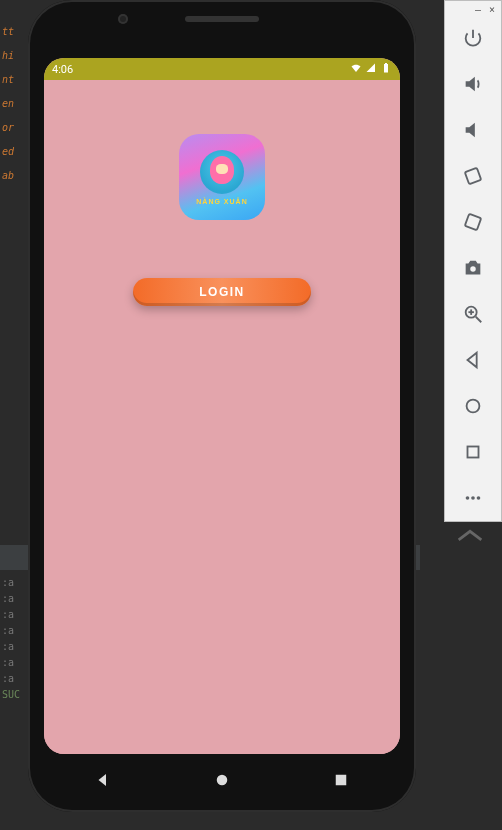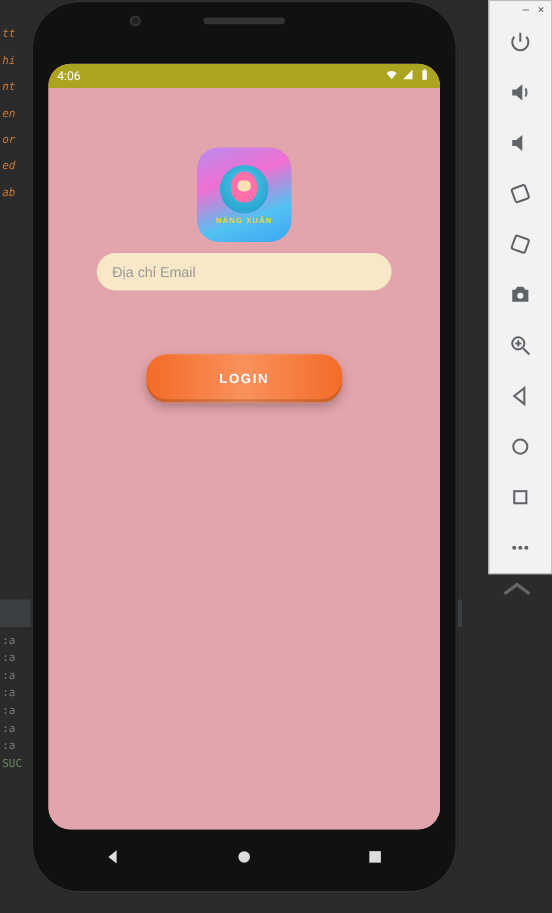--- a/index.html
+++ b/index.html
@@ -165,21 +165,21 @@
     box-sizing:border-box;
     outline:none;
   }
   .field::placeholder { color:#9a9a9a; }
   .field-wrap { margin-top:10px; }
   .field-wrap:first-of-type { margin-top:82px; }
 
   .login-btn {
     margin-top:58px;
     width:178px;
-    height:44px;
+    height:28px;
     border:none;
     border-radius:19px;
     background: linear-gradient(90deg,#f36b28 0%, #f9915c 50%, #f36b28 100%);
     color:#fff;
     font-weight:bold;
     font-size:12px;
     letter-spacing:1.5px;
     box-shadow: 0 4px 10px rgba(0,0,0,0.25), inset 0 -3px 0 rgba(0,0,0,0.15);
     cursor:pointer;
   }
@@ -330,23 +330,20 @@
             </svg></span>
       </div>
     </div>
 
     <div class="app">
       <div class="logo-card">
         <div class="mascot"></div>
         <div class="logo-label">NÀNG XUÂN</div>
       </div>
 
-      <div class="field-wrap">
-        <input class="field" type="text" placeholder="Địa chỉ Email" style="">
-      </div>
 
       <button class="login-btn">LOGIN</button>
     </div>
   </div>
 
   <div class="android-nav">
     <span><svg viewBox="0 0 24 24" fill="#ddd">
           <path d="M16 4 6 12l10 8z"></path>
         </svg></span>
     <span><svg viewBox="0 0 24 24" fill="#ddd">

